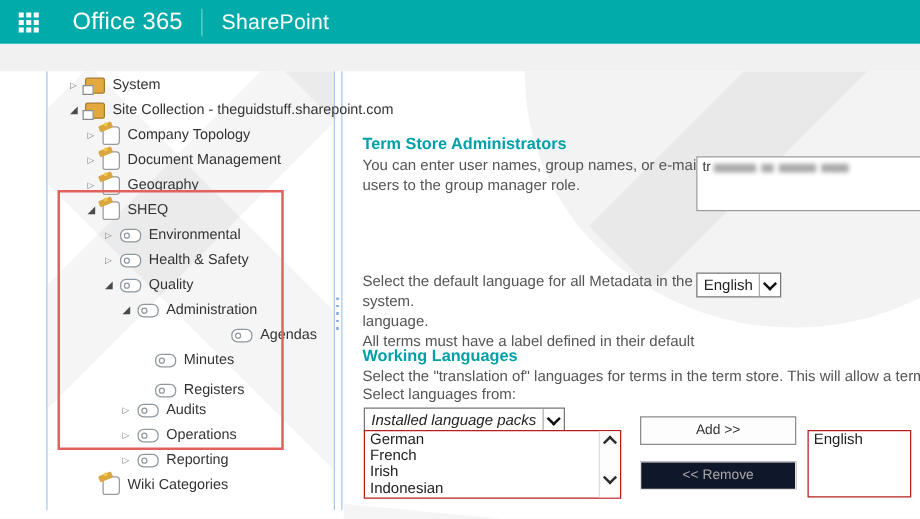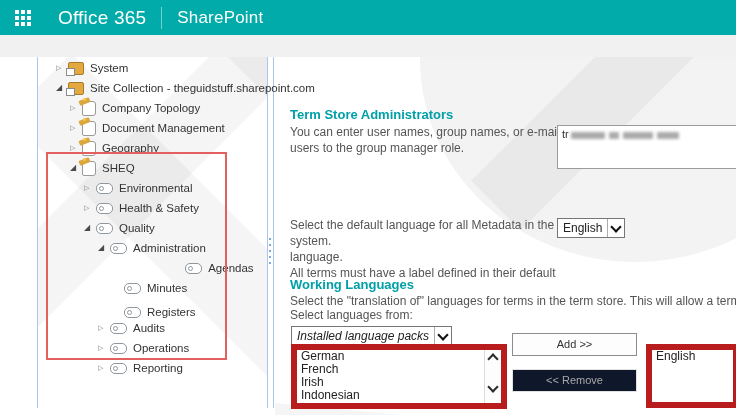--- a/index.html
+++ b/index.html
@@ -69,21 +69,21 @@
   .wl-source{left:1px;top:269px;font-style:italic;}
 
   .sel{
     position:absolute;display:inline-flex;align-items:center;background:#fff;
     border:1px solid #767676;height:18px;font-size:12px;color:#222;cursor:pointer;
   }
   .sel .txt{padding:0 5px;white-space:nowrap;}
   .sel .arrowbox{width:16px;align-self:stretch;border-left:1px solid #ABADB3;display:flex;align-items:center;justify-content:center;}
   .chev{width:6px;height:6px;border-right:2px solid #111;border-bottom:2px solid #111;transform:rotate(45deg);margin-top:-3px;}
 
-  .listbox{position:absolute;background:#fff;border:6px solid #b91c1c;overflow:hidden;}
+  .listbox{position:absolute;background:#fff;border:1px solid #b91c1c;overflow:hidden;}
   .lb-avail{left:1px;top:287px;width:204px;height:53px;}
   .lb-sel{left:356px;top:287px;width:81px;height:52px;}
   .option{font-size:12px;line-height:13px;padding-left:4px;color:#222;cursor:default;white-space:nowrap;}
   .scrollcol{position:absolute;right:0;top:0;bottom:0;width:16px;border-left:1px solid #DCDCDC;background:#FDFDFD;}
   .chev-up,.chev-down{position:absolute;left:4px;width:6px;height:6px;border-left:2px solid #2b2b2b;border-top:2px solid #2b2b2b;cursor:pointer;}
   .chev-up{top:5px;transform:rotate(45deg);}
   .chev-down{bottom:12px;transform:rotate(225deg);}
 
   .btn{
     position:absolute;left:222px;width:123px;height:21px;background:#FDFDFD;border:1px solid #8C8C8C;
@@ -204,20 +204,25 @@
     </div>
     <div class="trow" style="padding-left: 48px;">
       <span class="expander collapsed">▷</span>
       <span class="ticon term-set"></span>
       <span>Operations</span>
     </div>
     <div class="trow" style="padding-left: 48px;">
       <span class="expander collapsed">▷</span>
       <span class="ticon term-set"></span>
       <span>Reporting</span>
+    </div>
+    <div class="trow" style="padding-left: 20px;">
+      <span class="expander none"></span>
+      <span class="ticon term-group"></span>
+      <span>Wiki Categories</span>
     </div>
   </div>
 <div class="red-box"></div>
 
 <div class="rpanel">
 
 
   <h3 class="teal sec tsa-head">Term Store Administrators</h3>
   <div class="sec tsa-desc lines">
       <div>You can enter user names, group names, or e-mail</div>

